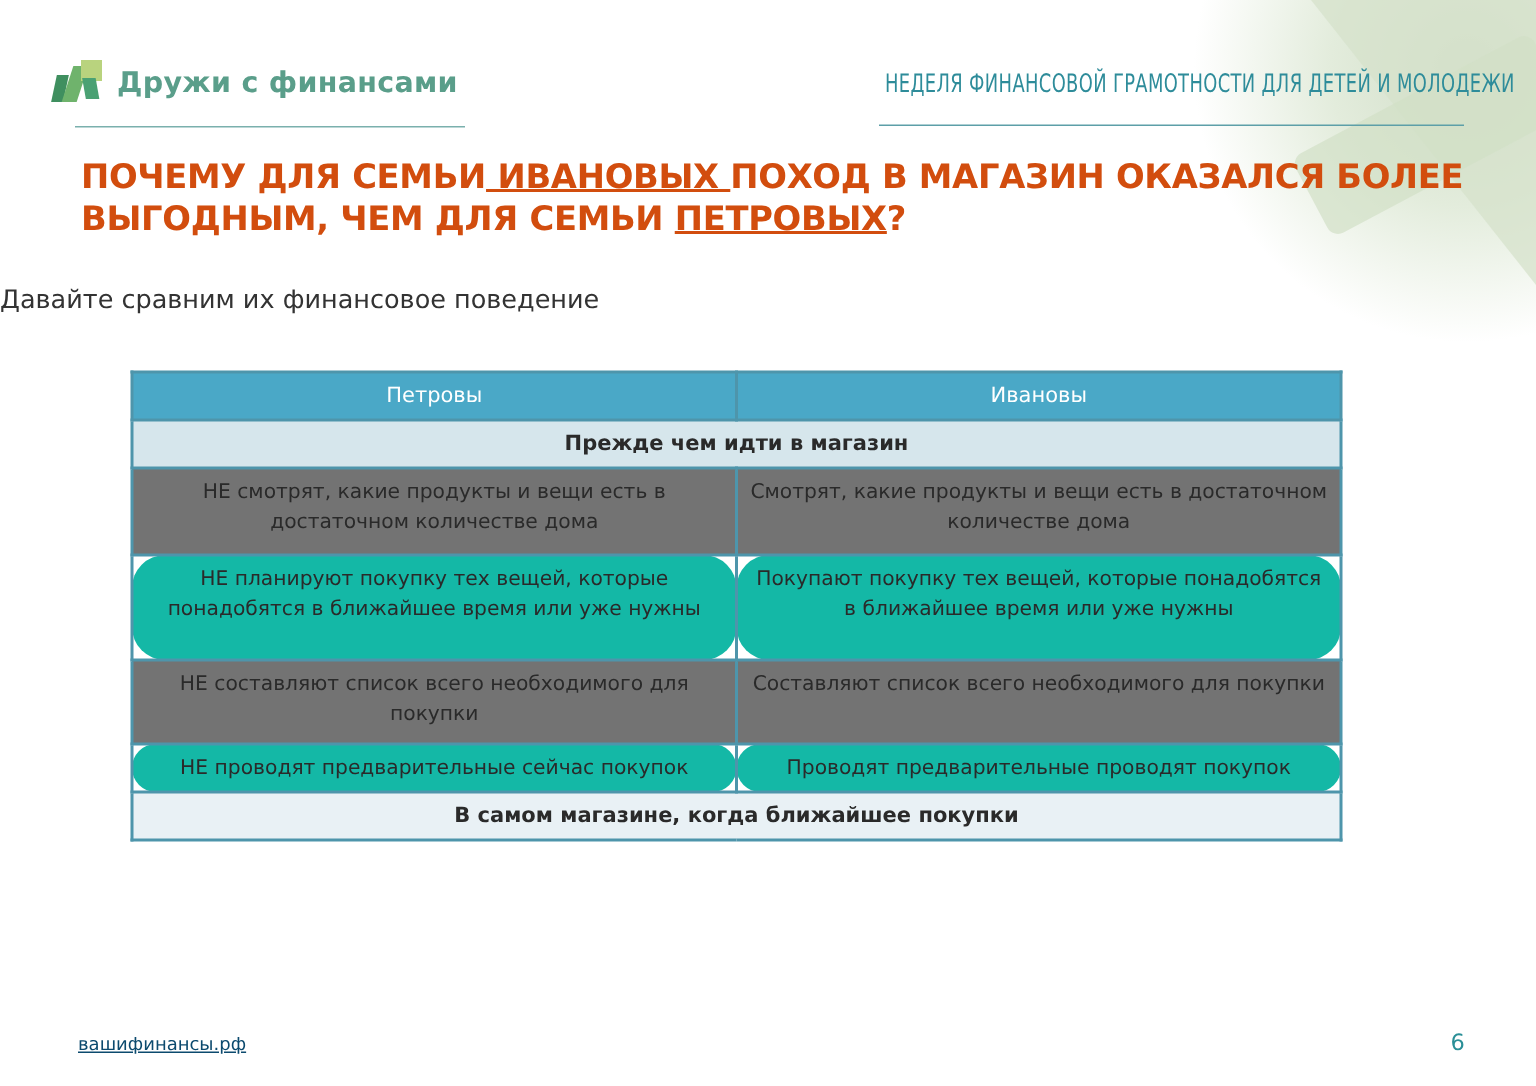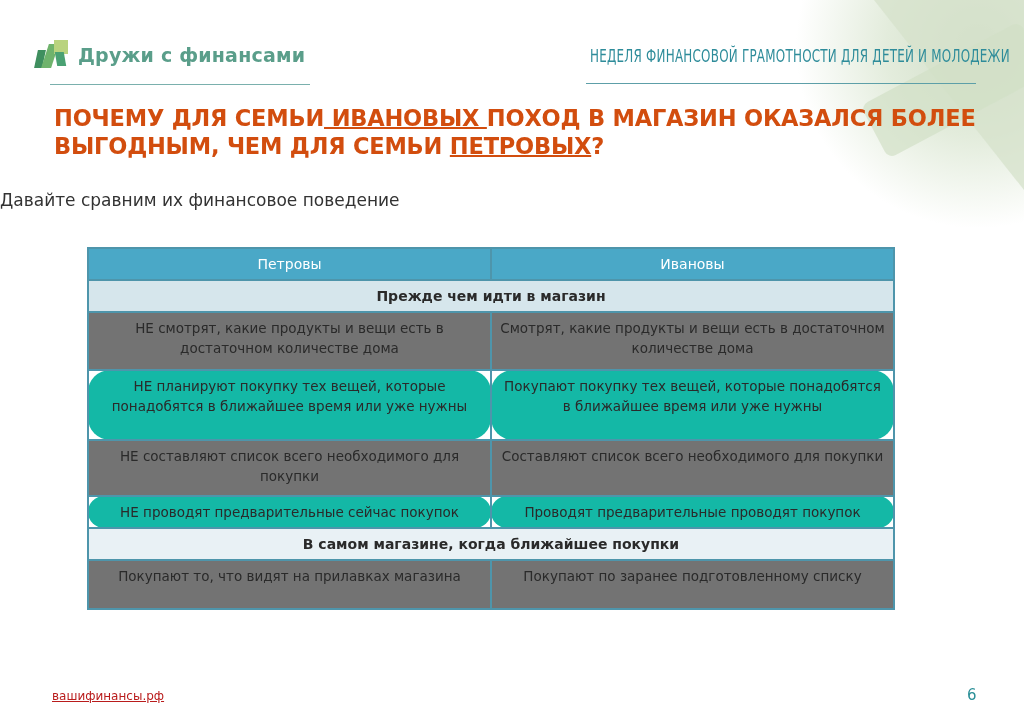--- a/index.html
+++ b/index.html
@@ -62,21 +62,21 @@
   .sec2 td { background:#e9f1f5; font-weight:bold; font-size:14px; height:18px; padding:4px 8px; }
   .odd td { background:#737373; }
   .even td { background:#14b8a6;border-radius:22px; }
   .row1 td { height:46px; }
   .row2 td { height:58px; }
   .row3 td { height:44px; }
   .row4 td { height:20px; padding:4px 6px; }
   .row5 td { height:39px; }
   .row6 td { height:37px; }
   b { font-weight:normal; }
-  .footer-link { position:absolute; left:52px; top:689px; font-size:12px; color:#b91c1c; text-decoration:underline; }
+  .footer-link { position:absolute; left:52px; top:689px; font-size:12px; color:#0c4a6e; text-decoration:underline; }
   .page-num { position:absolute; left:967px; top:686px; font-size:15px; color:#2a8f97; }
 </style>
 </head>
 <body>
 
 <div class="deco"></div>
 <div class="deco2"></div>
 <div class="deco3"></div>
 
 <div class="logo">
@@ -120,21 +120,17 @@
     <td><span>НЕ составляют список всего необходимого для покупки</span><b></b><span></span></td>
     <td><span>Составляют </span><b>список</b><span> всего необходимого для покупки</span></td>
   </tr>
   <tr class="even row4">
     <td><span>НЕ проводят предварительные сейчас покупок</span><b></b><span></span></td>
     <td><span>Проводят предварительные </span><b>проводят</b><span> покупок</span></td>
   </tr>
   <tr class="sec2">
     <td colspan="2">В самом магазине, когда ближайшее покупки</td>
   </tr>
-  <tr class="odd row6">
-    <td><span>Покупают то, </span><b>что видят</b><span> на прилавках магазина</span></td>
-    <td><span>Покупают по заранее подготовленному </span><b>списку</b><span></span></td>
-  </tr>
 </tbody>
   </table>
 
 <a class="footer-link">вашифинансы.рф</a>
 <div class="page-num">6</div>
 
 </body></html>

